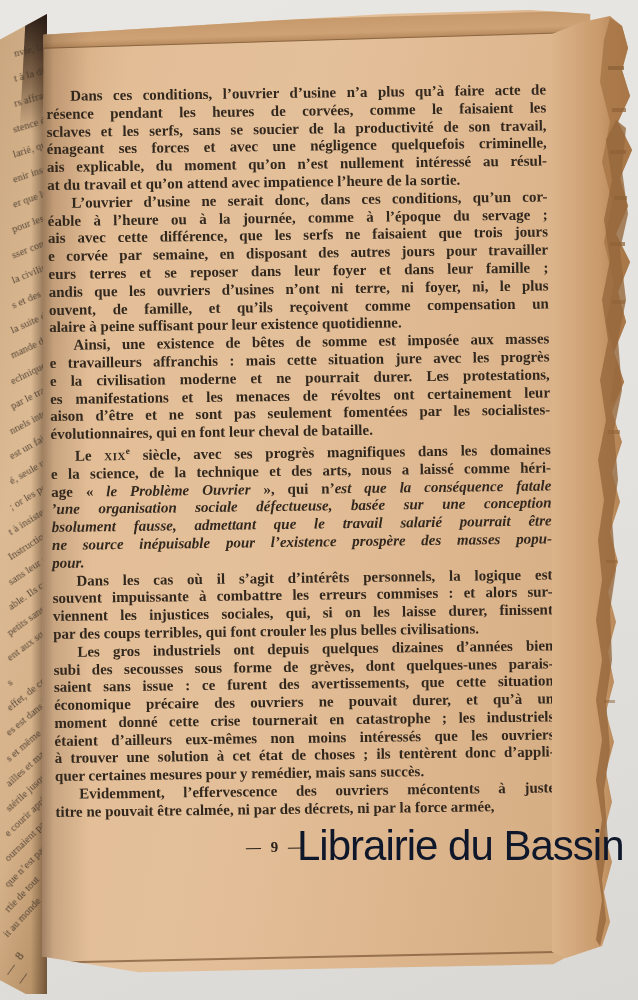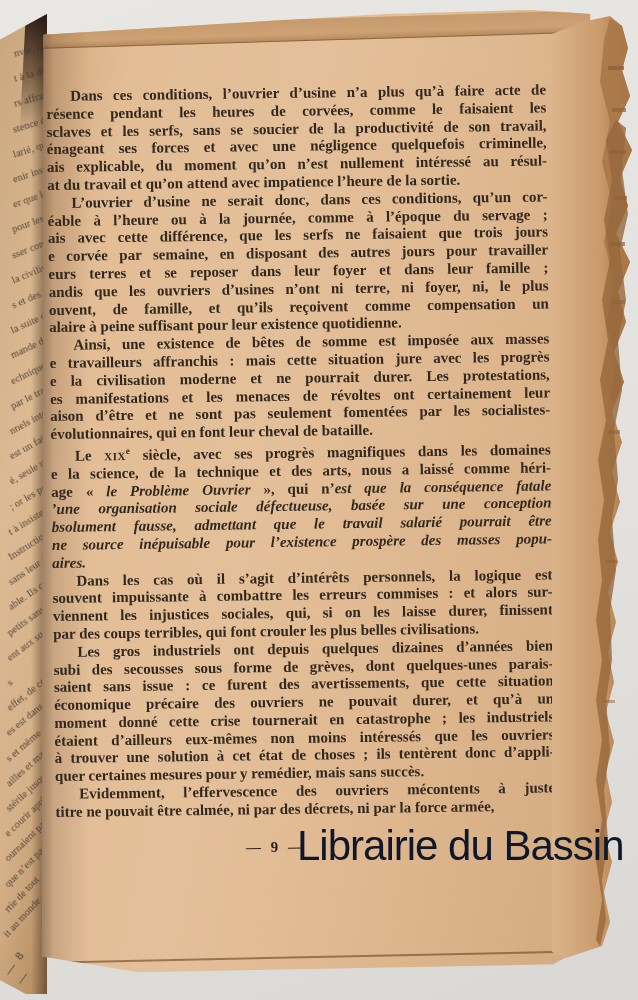--- a/index.html
+++ b/index.html
@@ -161,21 +161,21 @@
         <div class="line"><span>aison d’être et ne sont pas seulement fomentées par les socialistes-</span></div>
         <div class="line last"><span>évolutionnaires, qui en font leur cheval de bataille.</span></div>
       </div>
       <div class="para">
         <div class="line first"><span>Le </span><span class="sc">xix</span><span class="sup">e</span><span> siècle, avec ses progrès magnifiques dans les domaines</span></div>
         <div class="line"><span>e la science, de la technique et des arts, nous a laissé comme héri-</span></div>
         <div class="line"><span>age « </span><span class="i">le Problème Ouvrier</span><span> », qui n’</span><span class="i">est que la conséquence fatale</span></div>
         <div class="line"><span class="i">’une organisation sociale défectueuse, basée sur une conception</span></div>
         <div class="line"><span class="i">bsolument fausse, admettant que le travail salarié pourrait être</span></div>
         <div class="line"><span class="i">ne source inépuisable pour l’existence prospère des masses popu-</span></div>
-        <div class="line last"><span class="i">aires.</span></div>
+        <div class="line last"><span class="i">pour.</span></div>
       </div>
       <div class="para">
         <div class="line first"><span>Dans les cas où il s’agit d’intérêts personnels, la logique est</span></div>
         <div class="line"><span>souvent impuissante à combattre les erreurs commises : et alors sur-</span></div>
         <div class="line"><span>viennent les injustices sociales, qui, si on les laisse durer, finissent</span></div>
         <div class="line last"><span>par des coups terribles, qui font crouler les plus belles civilisations.</span></div>
       </div>
       <div class="para">
         <div class="line first"><span>Les gros industriels ont depuis quelques dizaines d’années bien</span></div>
         <div class="line"><span>subi des secousses sous forme de grèves, dont quelques-unes parais-</span></div>

